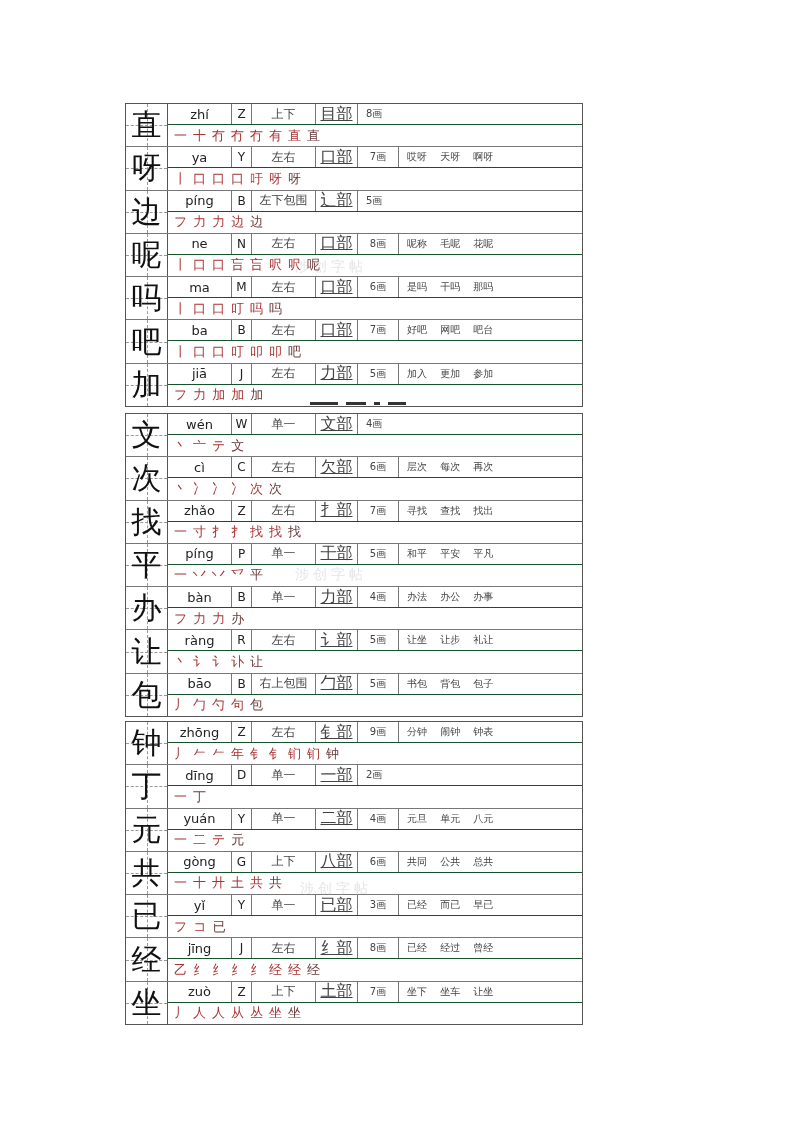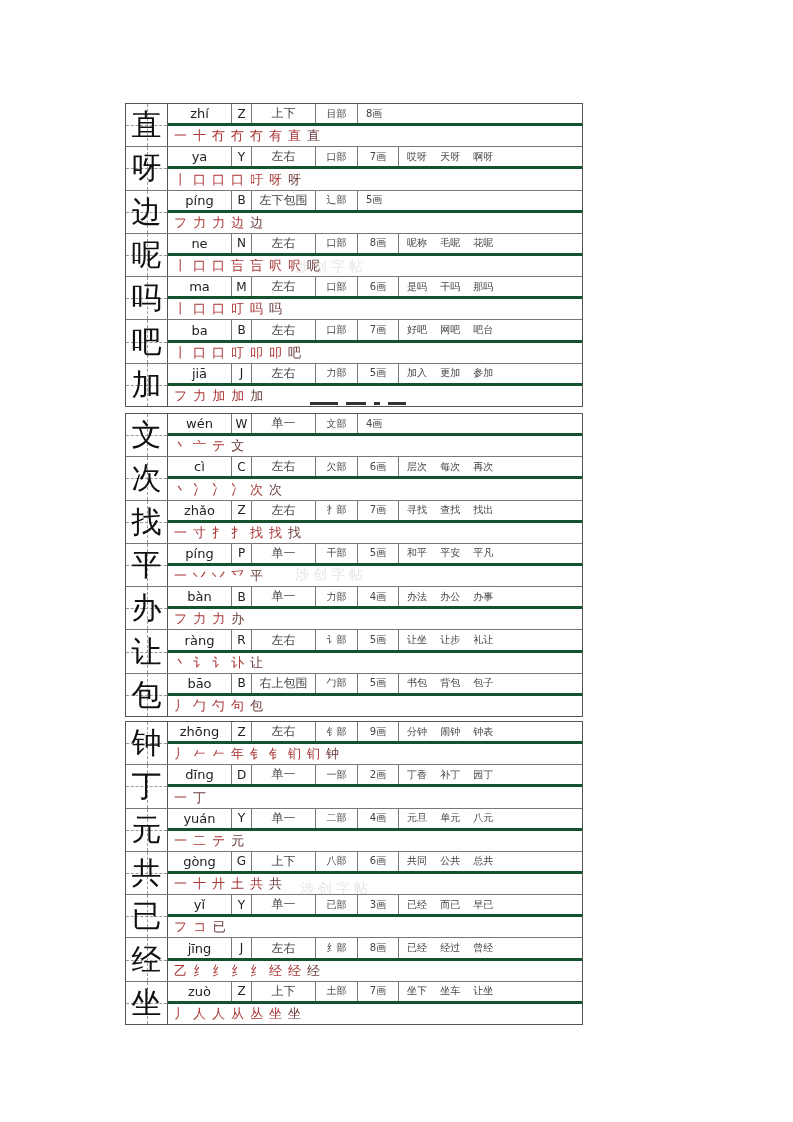--- a/index.html
+++ b/index.html
@@ -9,27 +9,27 @@
            border-bottom: 1.5px solid #555; background: #fff; }
   .entry { display: flex; height: 42.3px; border-top: 1px solid #777; position: relative; }
   .entry:first-child { border-top: none; }
   .big { width: 41px; flex: 0 0 41px; border-right: 1px solid #555; position: relative;
          display: flex; align-items: center; justify-content: center;
          font-family: "DejaVu Serif", serif; font-size: 30px; color: #111; }
   .big .vline { position: absolute; left: 50%; top: 0; bottom: 0; border-left: 1px dashed #999; }
   .big .hline { position: absolute; top: 50%; left: 0; right: 0; border-top: 1px dashed #999; }
   .big .glyph { position: relative; z-index: 1; line-height: 1; }
   .right { flex: 1; display: flex; flex-direction: column; }
-  .info { display: flex; height: 20px; border-bottom: 3px solid #14532d; font-size: 11px; }
+  .info { display: flex; height: 20px; border-bottom: 1px solid #14532d; font-size: 11px; }
   .info > div { display: flex; align-items: center; justify-content: center; border-right: 1px solid #777; }
   .info > div:last-child { border-right: none; justify-content: flex-start; padding-left: 8px; }
   .c-pinyin { width: 63px; font-size: 13px; font-family: "DejaVu Sans", sans-serif; }
   .c-letter { width: 19px; font-size: 12px; }
   .c-struct { width: 63px; font-size: 12px; color: #444; }
-  .c-radical { width: 41px; font-size: 10px; color: #444; }
+  .c-radical { width: 41px; font-size: 16px; color: #444; text-decoration: underline; }
   .c-strokes { width: 40px; font-size: 10px; color: #444; }
   .c-words { flex: 1; font-size: 10px; color: #444; word-spacing: 10px; }
   .strokes { height: 21px; display: flex; align-items: center; padding-left: 6px; font-size: 13px;
              color: #a33; letter-spacing: 6px; }
   .strokes span.final { color: #6a3a3a; }
   .heading-mark { position: absolute; left: 310px; top: 400px; width: 110px; height: 6px; display: flex; gap: 8px; align-items: center; }
   .heading-mark i { display: block; height: 3px; background: #333; }
   .watermark { position: absolute; color: rgba(180,180,180,0.35); font-size: 14px; letter-spacing: 4px; pointer-events: none; }
 </style>
 </head>
@@ -428,21 +428,20 @@
           <span class="hline"></span>
           <span class="glyph">丁</span>
         </div>
         <div class="right">
           <div class="info">
             <div class="c-pinyin">dīng</div>
             <div class="c-letter">D</div>
             <div class="c-struct">单一</div>
             <div class="c-radical">一部</div>
             <div class="c-strokes">2画</div>
-            <div class="c-words">丁香 补丁 园丁</div>
           </div>
           <div class="strokes">
           <span class="">一</span>
           <span class="final">丁</span>
         </div>
         </div>
     </div>
     <div class="entry">
         <div class="big">
           <span class="vline"></span>

